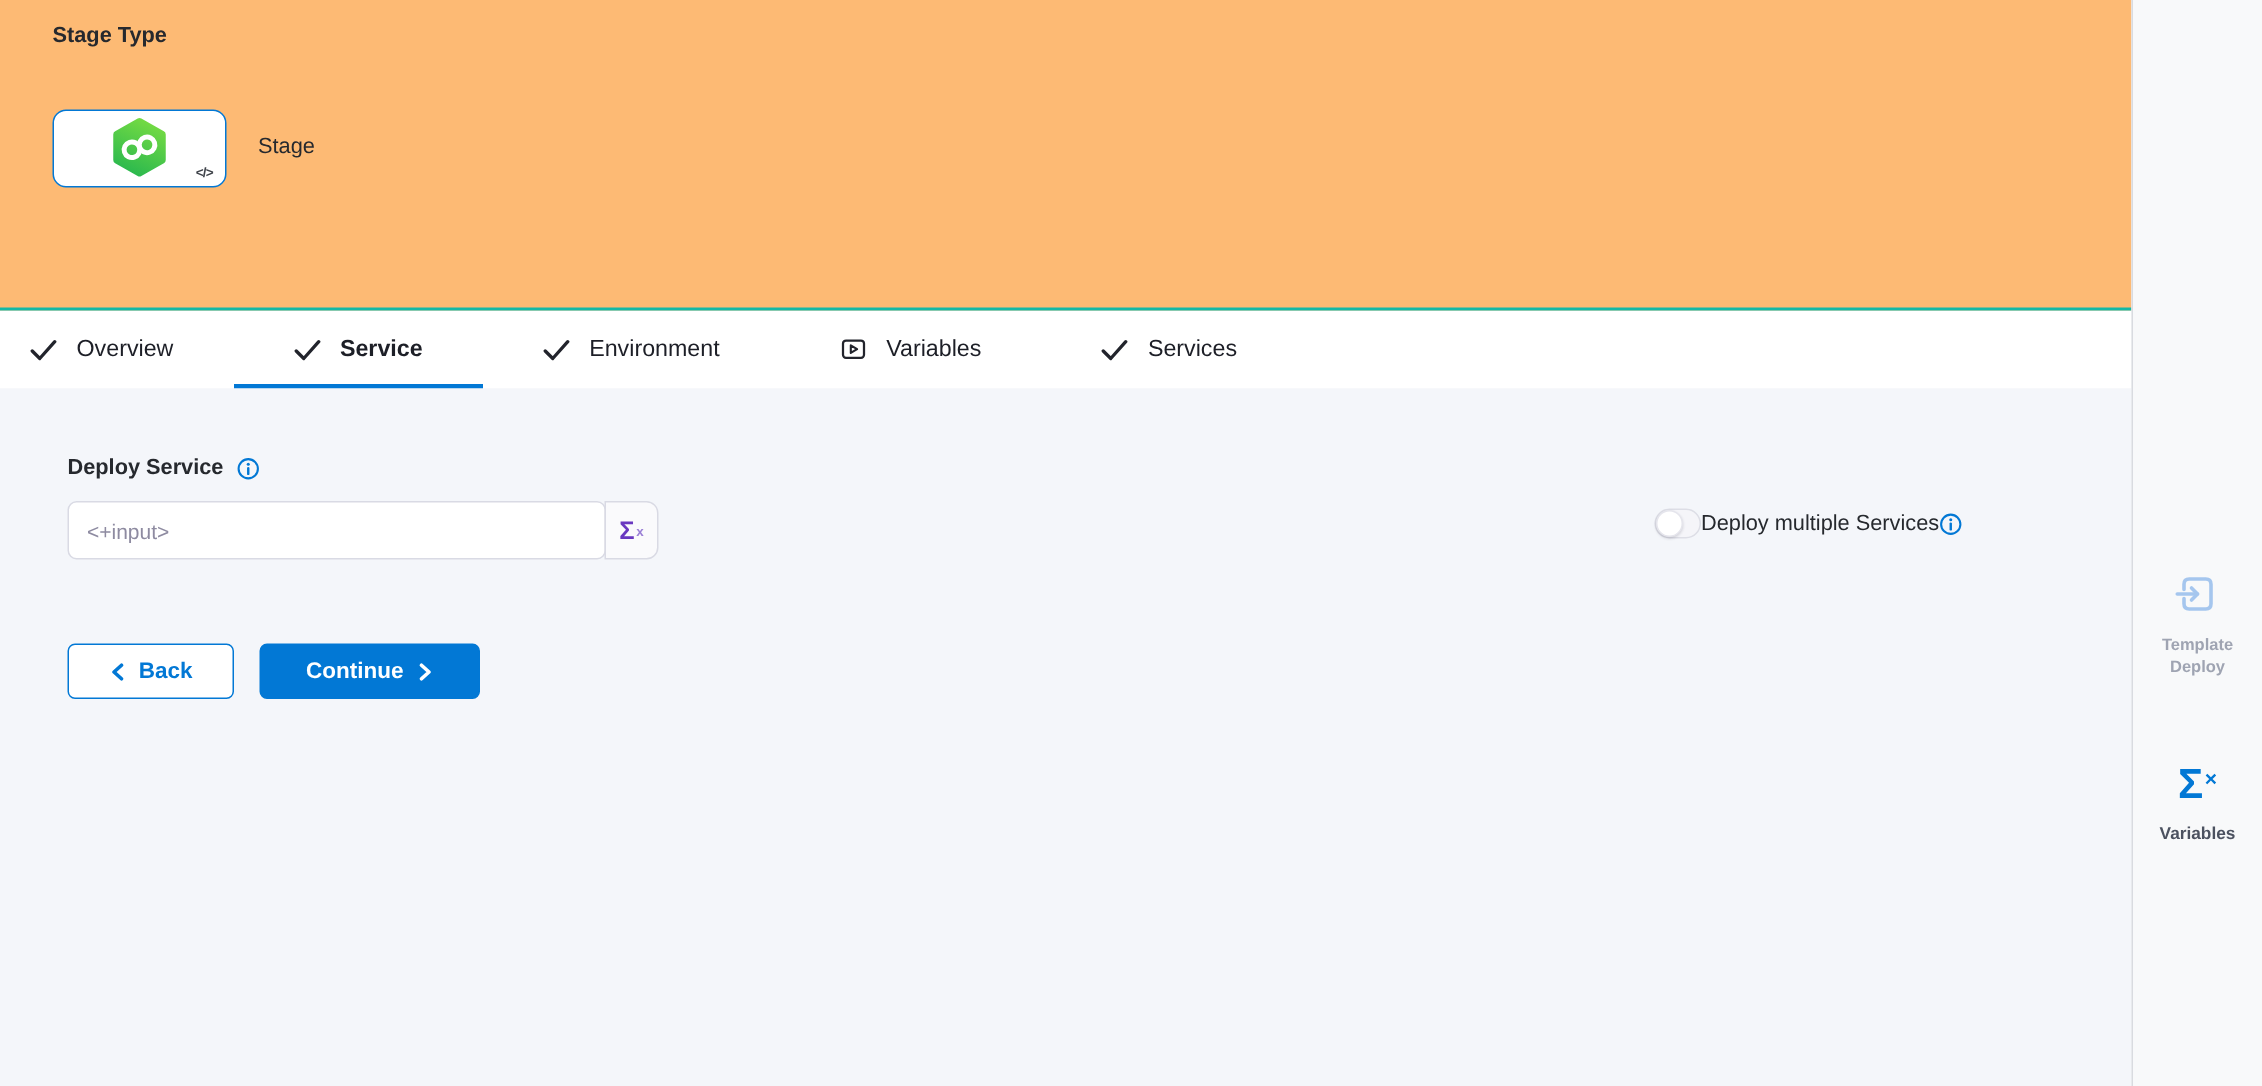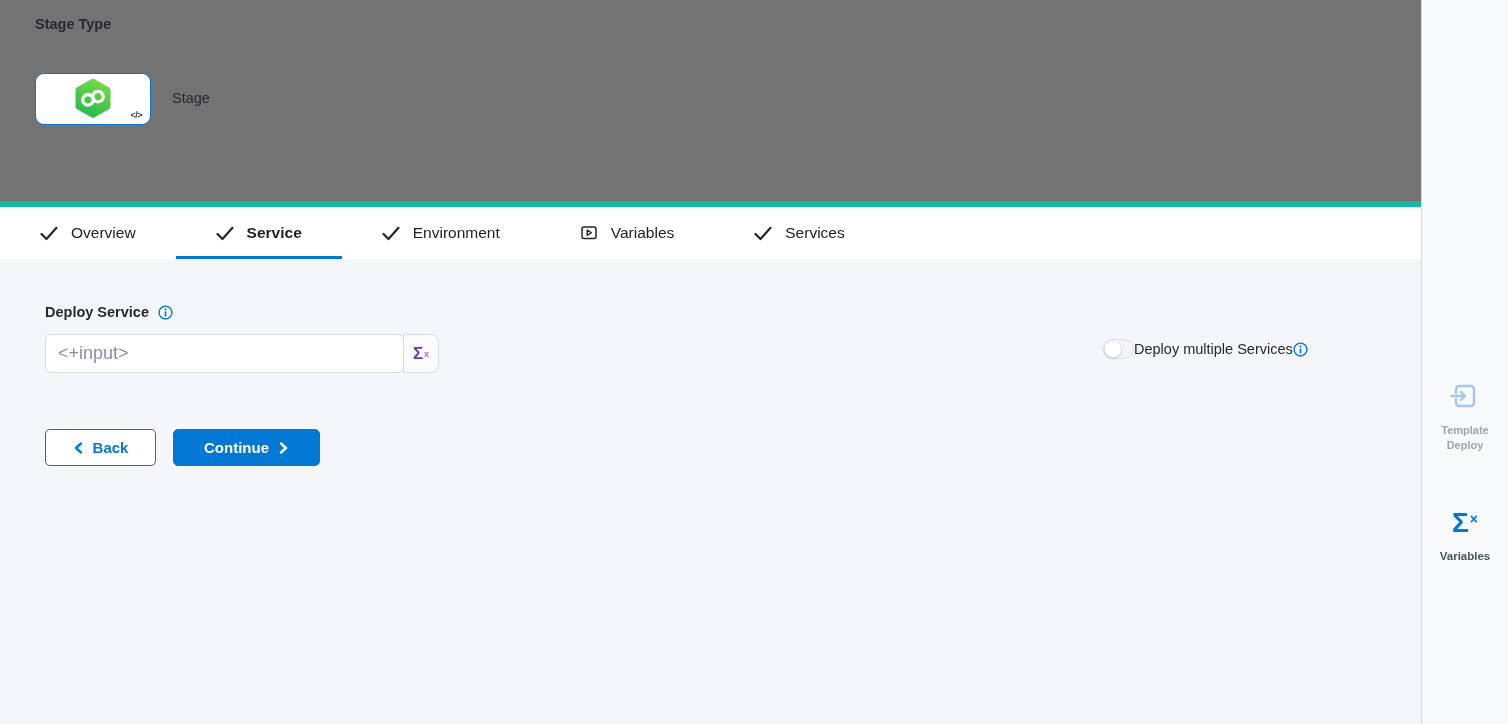--- a/index.html
+++ b/index.html
@@ -2,42 +2,42 @@
 <html><head>
 <meta charset="utf-8">
 <style>
   * { margin:0; padding:0; box-sizing:border-box; }
   html,body { width:1508px; height:724px; overflow:hidden; }
   body { font-family:"Liberation Sans", sans-serif; background:#f4f6fa; position:relative; }
 
   
   .main { position:absolute; left:0; top:0; width:1421px; height:724px; }
 
-  .top-panel { position:relative; width:100%; height:207px; background:#737373; border-bottom:6px solid #14b8a6; }
+  .top-panel { position:relative; width:100%; height:207px; background:#fdba74; border-bottom:2px solid #14b8a6; }
   .stage-type-label { position:absolute; left:35px; top:16px; font-size:14.5px; font-weight:700; color:#26292e; }
   .stage-card { position:absolute; left:35px; top:73px; width:116px; height:52px; background:#ffffff; border:1.5px solid #0278d5; border-radius:9px; cursor:pointer; }
   .stage-card .hex { position:absolute; left:50%; top:50%; transform:translate(-50%,-52%); width:40px; height:40px; }
   .stage-card .code-glyph { position:absolute; right:8px; bottom:4px; font-size:9px; font-weight:700; color:#3f434a; letter-spacing:-0.5px; }
   .stage-card-title { position:absolute; left:172px; top:90px; font-size:14.5px; font-weight:500; color:#26292e; }
 
   
   .tab-bar { display:flex; align-items:stretch; height:52px; background:#ffffff; }
   .tab { display:flex; align-items:center; gap:13px; padding:0 40px; font-size:15.5px; color:#1d1f27; cursor:pointer; border-bottom:3px solid transparent; padding-top:3px; }
-  .tab:first-child { }
+  .tab:first-child { padding-left:20px; }
   .tab.active { border-bottom-color:#0278d5; font-weight:700; }
   .tab svg { flex:none; }
 
   
   .content { position:relative; width:100%; height:463px; background:#f4f6fa; }
 
   .field-label-row { position:absolute; left:45px; top:45px; display:flex; align-items:center; gap:9px; }
   .field-label { font-size:14.5px; font-weight:700; color:#26292e; }
 
   .input-group { position:absolute; left:45px; top:75px; width:394px; height:39px; }
-  .service-input { position:absolute; left:0; top:0; width:359px; height:39px; background:#ffffff; border:1px solid #d9dae4; border-radius:6px; padding:0 12px; font-size:18px; color:#8e8ba1; font-family:"Liberation Sans",sans-serif; outline:none; }
+  .service-input { position:absolute; left:0; top:0; width:359px; height:39px; background:#ffffff; border:1px solid #d9dae4; border-radius:6px; padding:0 12px; font-size:14px; color:#8e8ba1; font-family:"Liberation Sans",sans-serif; outline:none; }
   .expr-btn { position:absolute; left:358px; top:0; width:36px; height:39px; background:#fafafc; border:1px solid #d9dae4; border-radius:0 8px 8px 0; display:flex; align-items:center; justify-content:center; cursor:pointer; }
   .expr-btn .sigma { font-size:17px; font-weight:600; color:#6938c0; line-height:1; }
   .expr-btn .sigma-sup { font-size:9px; font-weight:600; color:#9a7fd6; vertical-align:super; margin-left:1px; }
 
   .toggle-row { position:absolute; left:1103px; top:80px; display:flex; align-items:center; }
   .toggle { position:relative; width:31px; height:20px; background:#f5f5f9; border:1px solid #dddee6; border-radius:10px; cursor:pointer; flex:none; }
   .toggle .knob { position:absolute; left:0px; top:0px; width:18px; height:18px; background:#ffffff; border:1px solid #e5e5ec; border-radius:50%; box-shadow:0 1px 2px rgba(40,41,61,.18); }
   .toggle-label { font-size:14.5px; color:#26292e; }
 
   .btn-row { position:absolute; left:45px; top:170px; display:flex; gap:17px; }

